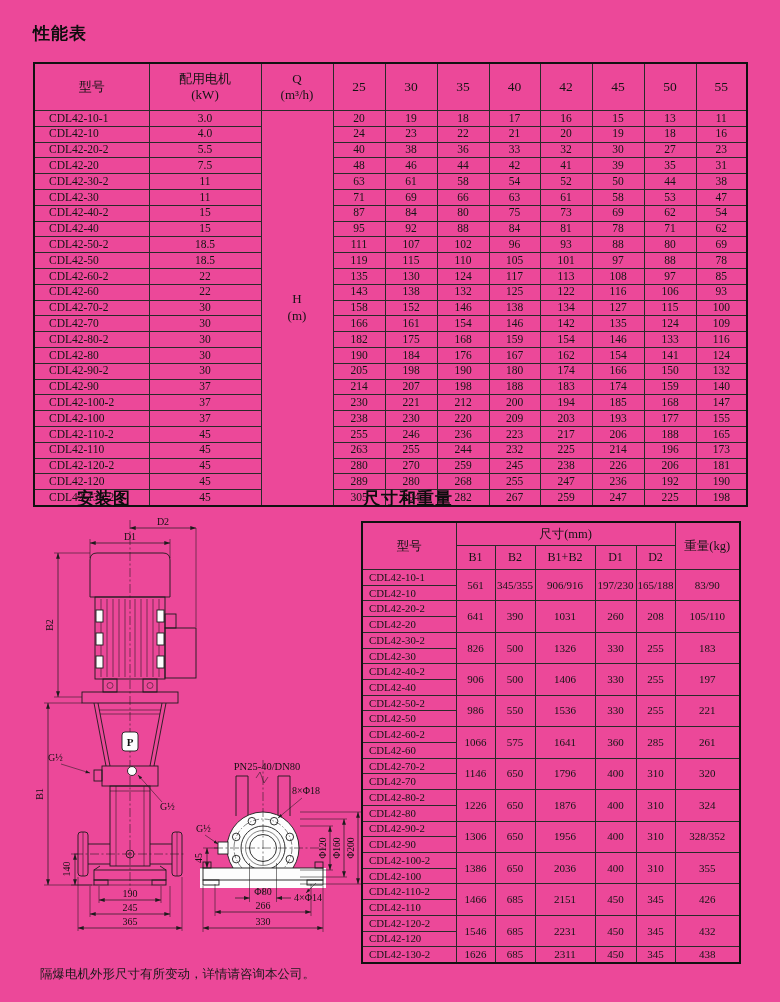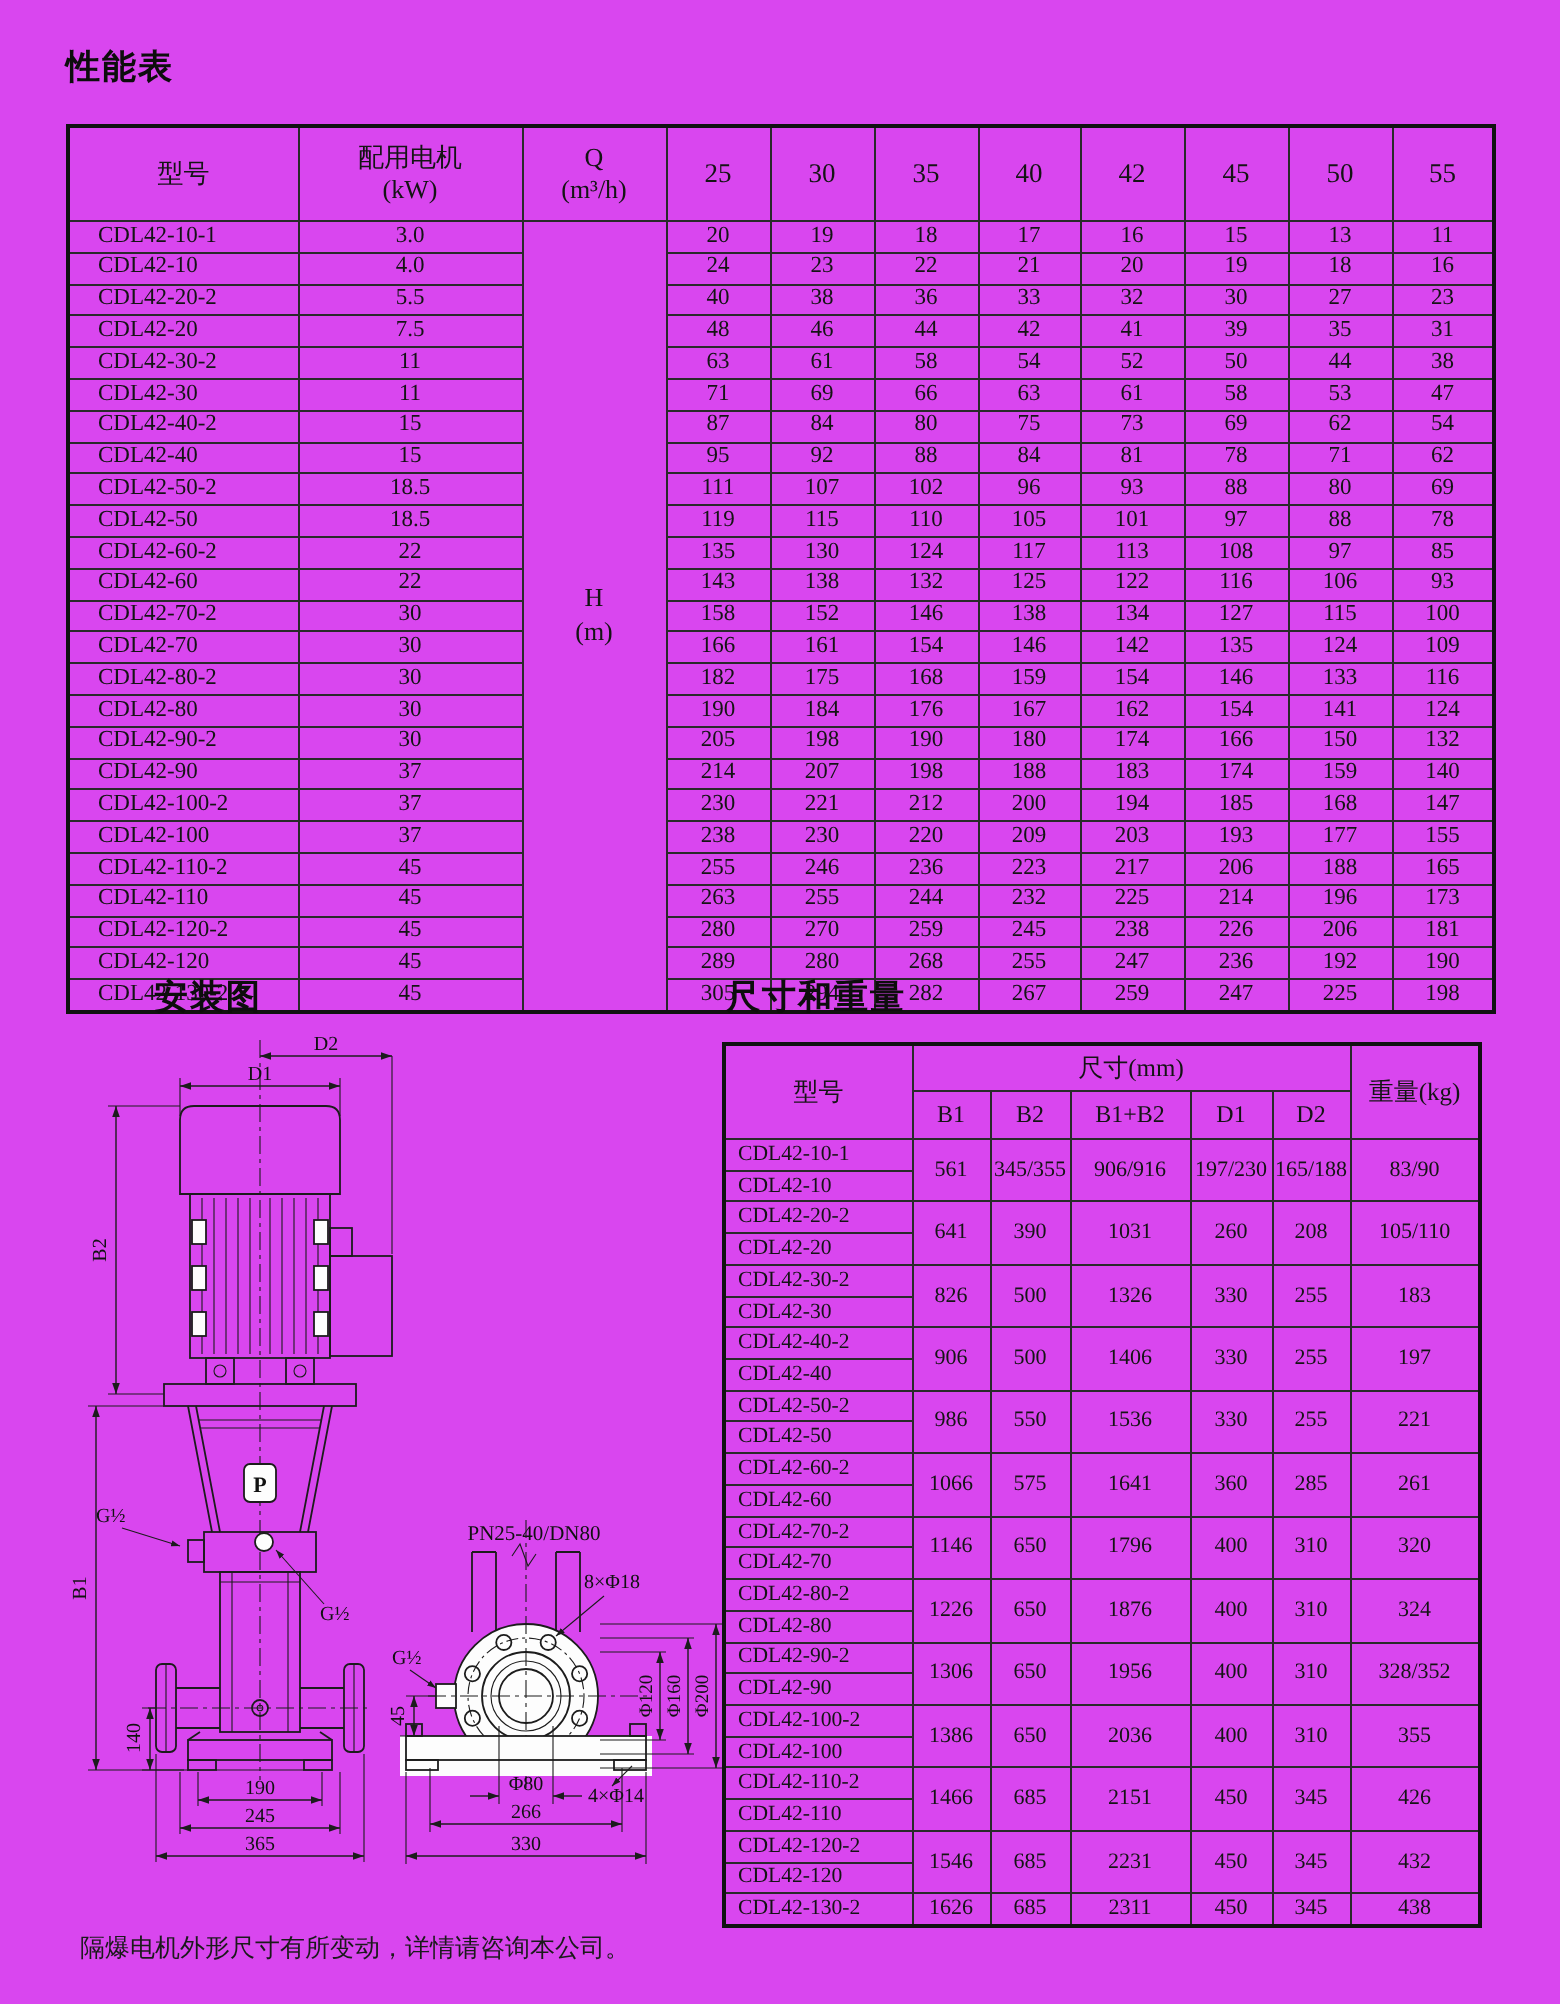--- a/index.html
+++ b/index.html
@@ -1,16 +1,16 @@
 <!DOCTYPE html>
 <html><head>
 <meta charset="utf-8">
 <style>
   html,body{margin:0;padding:0;background:#e8e8e8;}
-  #page{position:relative;width:780px;height:1002px;background:#d946ef;
+  #page{position:relative;width:780px;height:1002px;background:#ec4899;
         font-family:"Liberation Serif","DejaVu Serif",serif;color:#141414;overflow:hidden;}
   .sec-title{position:absolute;font-family:"DejaVu Sans","Liberation Sans",sans-serif;
              font-weight:bold;font-size:17px;letter-spacing:1px;color:#0d0d0d;}
   
   table{border-collapse:collapse;table-layout:fixed;}
   #perf{position:absolute;left:33px;top:62px;width:713px;border:2px solid #111;}
   #perf th,#perf td{border:1px solid #2a2a2a;padding:0;text-align:center;overflow:hidden;}
   #perf th{height:46px;font-weight:normal;font-size:13px;line-height:1.25;}
   #perf th.flow{font-size:13.5px;text-align:center;}
   #perf td{height:14.8px;font-size:11.5px;line-height:1;}

